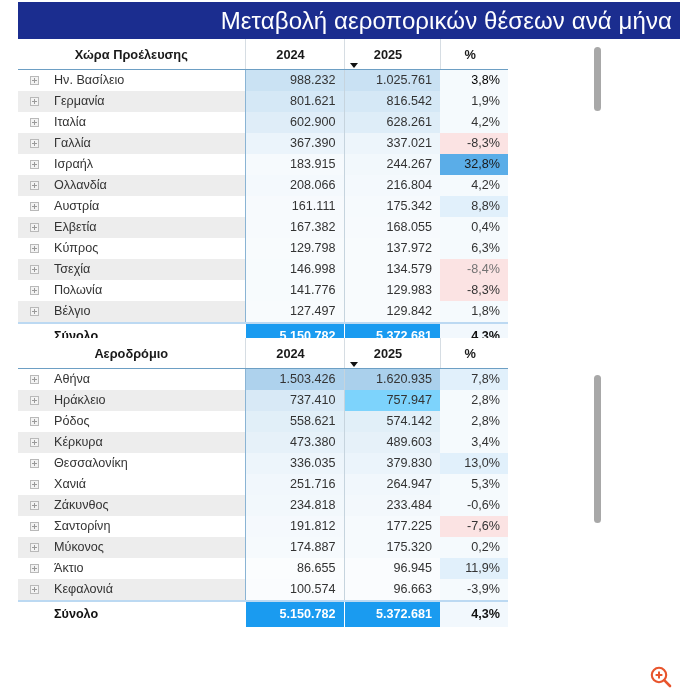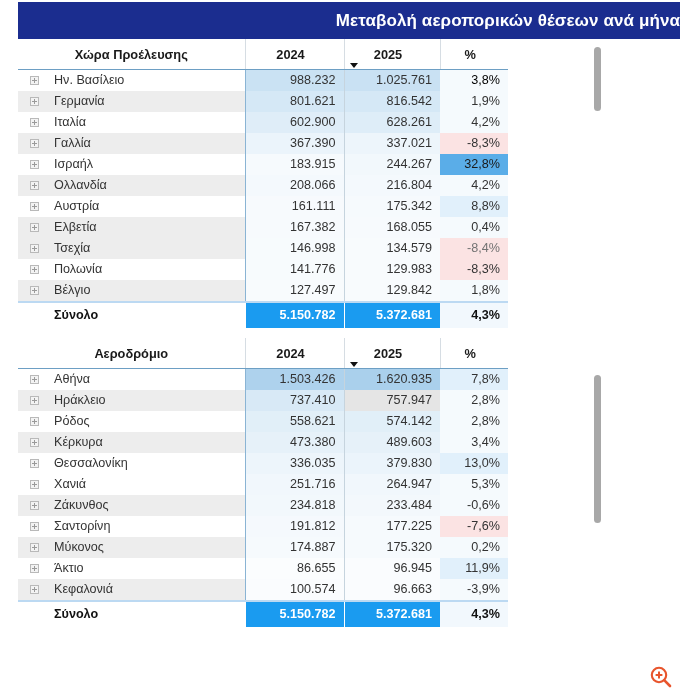--- a/index.html
+++ b/index.html
@@ -24,23 +24,24 @@
     width: 662px;
     height: 37px;
     background: #1b2d8f;
     box-sizing: border-box;
     display: flex;
     align-items: center;
     justify-content: flex-end;
   }
   .title-bar .title-text {
     color: #ffffff;
-    font-size: 17px;
-    font-weight: 700;
+    font-size: 24px;
+    font-weight: 400;
     letter-spacing: 0.1px;
+    padding-right: 8px;
     white-space: nowrap;
   }
 
   
   .report {
     position: absolute;
     left: 0;
     top: 39px;
     width: 680px;
     height: 642px;
@@ -278,20 +279,26 @@
             <td class="c-num c-y1" style="background: rgb(247, 250, 253);">161.111</td>
             <td class="c-num c-y2" style="background: rgb(246, 250, 253);">175.342</td>
             <td class="c-pct" style="background: rgb(225, 240, 251); color: rgb(51, 51, 51);">8,8%</td>
           </tr>
           <tr class="alt">
             <td class="c-label"><span class="expand-box"></span><span>Ελβετία</span></td>
             <td class="c-num c-y1" style="background: rgb(247, 250, 253);">167.382</td>
             <td class="c-num c-y2" style="background: rgb(247, 250, 253);">168.055</td>
             <td class="c-pct" style="background: rgb(245, 250, 253); color: rgb(51, 51, 51);">0,4%</td>
           </tr>
+          <tr>
+            <td class="c-label"><span class="expand-box"></span><span>Κύπρος</span></td>
+            <td class="c-num c-y1" style="background: rgb(248, 251, 253);">129.798</td>
+            <td class="c-num c-y2" style="background: rgb(248, 251, 253);">137.972</td>
+            <td class="c-pct" style="background: rgb(245, 250, 253); color: rgb(51, 51, 51);">6,3%</td>
+          </tr>
           <tr class="alt">
             <td class="c-label"><span class="expand-box"></span><span>Τσεχία</span></td>
             <td class="c-num c-y1" style="background: rgb(247, 251, 253);">146.998</td>
             <td class="c-num c-y2" style="background: rgb(248, 251, 253);">134.579</td>
             <td class="c-pct" style="background: rgb(251, 227, 227); color: #737373;">-8,4%</td>
           </tr>
           <tr>
             <td class="c-label"><span class="expand-box"></span><span>Πολωνία</span></td>
             <td class="c-num c-y1" style="background: rgb(247, 251, 253);">141.776</td>
             <td class="c-num c-y2" style="background: rgb(248, 251, 253);">129.983</td>
@@ -335,21 +342,21 @@
       <tbody>
           <tr>
             <td class="c-label"><span class="expand-box"></span><span>Αθήνα</span></td>
             <td class="c-num c-y1" style="background: rgb(174, 210, 237);">1.503.426</td>
             <td class="c-num c-y2" style="background: rgb(170, 208, 236);">1.620.935</td>
             <td class="c-pct" style="background: rgb(225, 240, 251); color: rgb(51, 51, 51);">7,8%</td>
           </tr>
           <tr class="alt">
             <td class="c-label"><span class="expand-box"></span><span>Ηράκλειο</span></td>
             <td class="c-num c-y1" style="background: rgb(216, 233, 246);">737.410</td>
-            <td class="c-num c-y2" style="background: #e5e5e5;">757.947</td>
+            <td class="c-num c-y2" style="background: #7dd3fc;">757.947</td>
             <td class="c-pct" style="background: rgb(245, 250, 253); color: rgb(51, 51, 51);">2,8%</td>
           </tr>
           <tr>
             <td class="c-label"><span class="expand-box"></span><span>Ρόδος</span></td>
             <td class="c-num c-y1" style="background: rgb(225, 239, 248);">558.621</td>
             <td class="c-num c-y2" style="background: rgb(225, 239, 248);">574.142</td>
             <td class="c-pct" style="background: rgb(245, 250, 253); color: rgb(51, 51, 51);">2,8%</td>
           </tr>
           <tr class="alt">
             <td class="c-label"><span class="expand-box"></span><span>Κέρκυρα</span></td>

